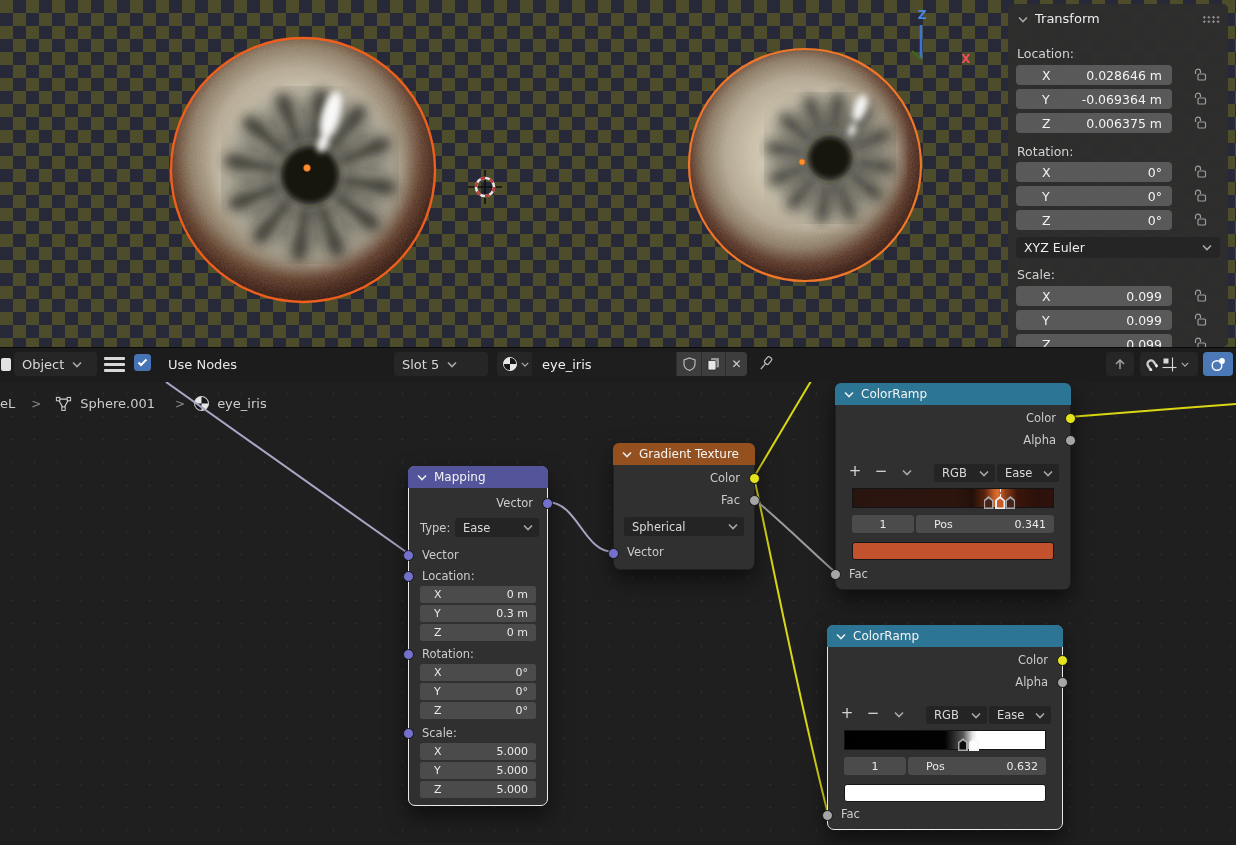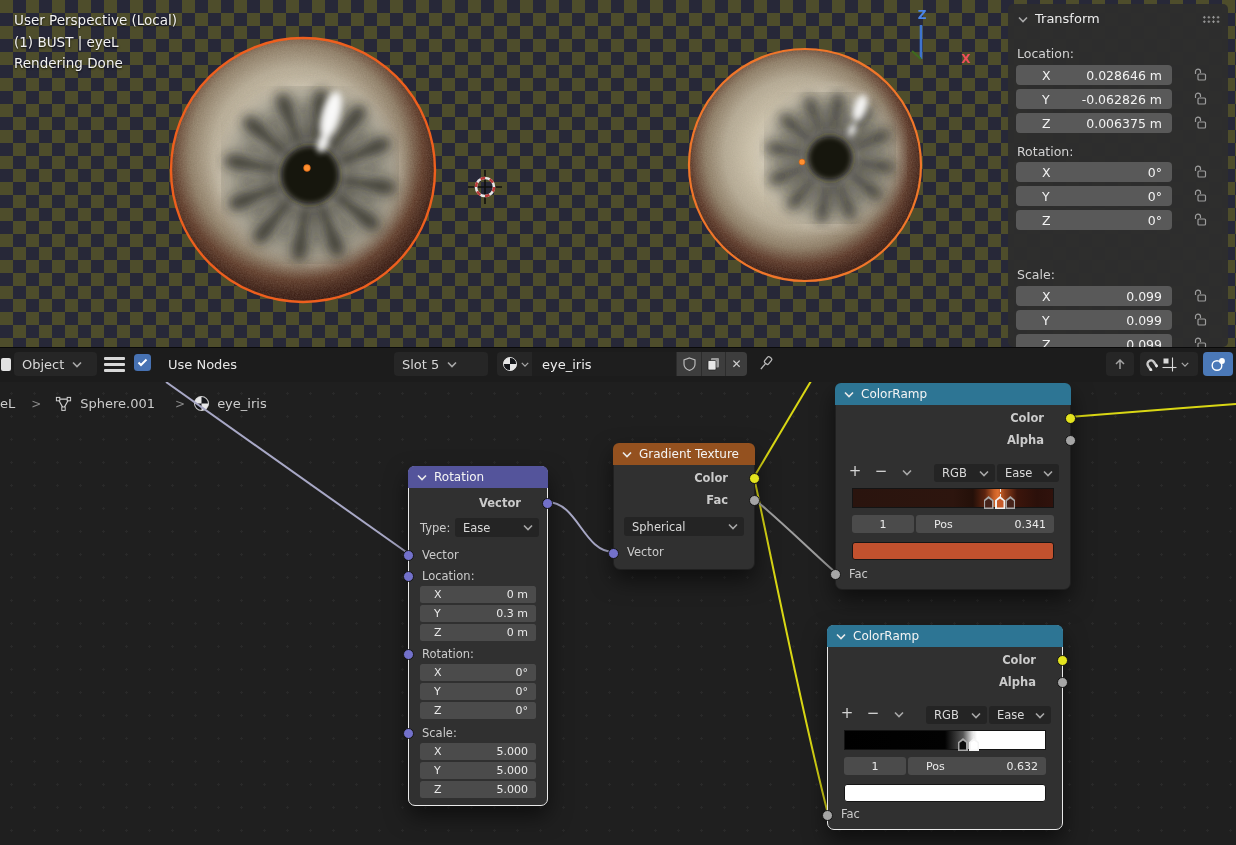--- a/index.html
+++ b/index.html
@@ -59,21 +59,21 @@
     font-size:13px;color:#cccccc;z-index:1;}
   #crumbs .sep{color:#8a8a8a;font-size:12px;}
   #wires{position:absolute;left:0;top:0;z-index:2;pointer-events:none;}
   .node{position:absolute;background:#303030;border:1px solid #202020;border-radius:7px;
     box-shadow:0 10px 22px rgba(0,0,0,.55);z-index:3;font-size:11.5px;color:#cccccc;}
   .node.sel{border:1.5px solid #e9e9e9;}
   .nhead{position:absolute;left:-1px;top:-1px;right:-1px;height:22px;border-radius:6px 6px 0 0;
     display:flex;align-items:center;color:#f4f4f4;padding-left:9px;gap:7px;font-size:12px;}
   .nhead .chev{color:#eaeaea;}
   .nlabel{position:absolute;height:16px;line-height:16px;color:#cbcbcb;}
-  .nout{right:26px;text-align:left;font-weight:bold;}
+  .nout{right:14px;text-align:left;}
   .nin{left:13px;}
   .sock{position:absolute;width:9px;height:9px;border-radius:50%;border:1px solid #141414;z-index:4;}
   .sock.l{left:-6px;} .sock.r{right:-6px;}
   .s-vec{background:#7371cb;} .s-yel{background:#e3e31e;} .s-gry{background:#a5a5a5;}
   .dd{position:absolute;background:#242424;border-radius:3px;color:#d9d9d9;display:flex;
     align-items:center;padding:0 6px 0 8px;box-sizing:border-box;font-size:11.5px;}
   .dd .chev{margin-left:auto;}
   .nf-row{position:absolute;left:11px;width:116px;height:17px;background:#4b4b4b;
     border-radius:2.5px;display:flex;align-items:center;font-size:11px;color:#eaeaea;}
   .nf-row .ax{padding-left:14px;}
@@ -92,25 +92,20 @@
     display:flex;align-items:center;font-size:11px;color:#eaeaea;box-sizing:border-box;}
   .cr-swatch{position:absolute;left:16px;width:202px;height:18px;top:158px;border-radius:3px;
     border:1px solid #161616;box-sizing:border-box;}
 </style>
 </head>
 <body>
 
 <div id="app">
 
   <section id="viewport">
-    <div id="vp-overlay">
-      <div>User Perspective (Local)</div>
-      <div>(1) BUST | eyeL</div>
-      <div>Rendering Done</div>
-    </div>
 
     <svg class="eye" style="left:166px;top:33px" width="274" height="274" viewBox="0 0 274 274">
       <defs>
         <radialGradient id="sg1" cx="48%" cy="44%" r="56%">
           <stop offset="0" stop-color="#d6d0bf"></stop>
             <stop offset="0.38" stop-color="#cac1ab"></stop>
           <stop offset="0.58" stop-color="#b2a893"></stop>
             <stop offset="0.73" stop-color="#8a7a64"></stop>
           <stop offset="0.85" stop-color="#5a3726"></stop>
             <stop offset="0.94" stop-color="#3a1c12"></stop>
@@ -270,21 +265,21 @@
       <div class="tp-title">Transform</div>
       <div class="tp-grip"></div>
 
       <div class="tp-label" style="top:42px">Location:</div>
       <div class="tp-row" style="top:61px">
         <span class="ax">X</span>
         <span class="val">0.028646 m</span>
         </div>
       <div class="tp-row" style="top:85px">
         <span class="ax">Y</span>
-        <span class="val">-0.062826 m</span>
+        <span class="val">-0.069364 m</span>
         </div>
       <div class="tp-row" style="top:109px">
         <span class="ax">Z</span>
         <span class="val">0.006375 m</span>
         </div>
       <svg class="lock" style="top:63px" viewBox="0 0 15 16">
         <rect x="5" y="7" width="7.5" height="6" rx="1" fill="none" stroke="#9d9d9d" stroke-width="1.2"></rect>
         <path d="M2.5,7 V4.6 a2.5,2.5 0 0 1 5,0 V6" fill="none" stroke="#9d9d9d" stroke-width="1.2"></path>
         </svg>
       <svg class="lock" style="top:87px" viewBox="0 0 15 16">
@@ -315,20 +310,26 @@
         </svg>
       <svg class="lock" style="top:184px" viewBox="0 0 15 16">
         <rect x="5" y="7" width="7.5" height="6" rx="1" fill="none" stroke="#9d9d9d" stroke-width="1.2"></rect>
         <path d="M2.5,7 V4.6 a2.5,2.5 0 0 1 5,0 V6" fill="none" stroke="#9d9d9d" stroke-width="1.2"></path>
         </svg>
       <svg class="lock" style="top:208px" viewBox="0 0 15 16">
         <rect x="5" y="7" width="7.5" height="6" rx="1" fill="none" stroke="#9d9d9d" stroke-width="1.2"></rect>
         <path d="M2.5,7 V4.6 a2.5,2.5 0 0 1 5,0 V6" fill="none" stroke="#9d9d9d" stroke-width="1.2"></path>
         </svg>
 
+      <div class="tp-dd">
+        <span>XYZ Euler</span>
+        <svg class="chev" viewBox="0 0 10 6">
+          <path d="M1,1 L5,5 L9,1" fill="none" stroke="currentColor" stroke-width="1.6"></path>
+          </svg>
+      </div>
 
       <div class="tp-label" style="top:263px">Scale:</div>
       <div class="tp-row" style="top:282px">
         <span class="ax">X</span>
         <span class="val">0.099</span>
         </div>
       <div class="tp-row" style="top:306px">
         <span class="ax">Y</span>
         <span class="val">0.099</span>
         </div>
@@ -470,21 +471,21 @@
       <path d="M 754,477 C 772,560 800,705 828,814" stroke="#d9d714" stroke-width="2" fill="none"></path>
       <path d="M 754,499 C 780,520 812,552 836,573" stroke="#9e9e9e" stroke-width="2" fill="none"></path>
       <path d="M 1069,417 C 1120,413 1180,408 1236,404" stroke="#d9d714" stroke-width="2" fill="none"></path>
     </svg>
 
     <div class="node sel" style="left:408px;top:84px;width:138px;height:338px">
       <div class="nhead" style="background:#54549b">
         <svg class="chev" viewBox="0 0 10 6">
           <path d="M1,1 L5,5 L9,1" fill="none" stroke="currentColor" stroke-width="1.6"></path>
           </svg>
-        <span>Rotation</span>
+        <span>Mapping</span>
       </div>
       <div class="nlabel nout" style="top:28px">Vector</div>
       <span class="sock r s-vec" style="top:31px"></span>
       <div class="nlabel" style="left:11px;top:53px">Type:</div>
       <div class="dd" style="left:46px;top:51px;width:84px;height:19px">
         <span>Ease</span>
         <svg class="chev" viewBox="0 0 10 6">
           <path d="M1,1 L5,5 L9,1" fill="none" stroke="currentColor" stroke-width="1.6"></path>
           </svg>
         </div>

